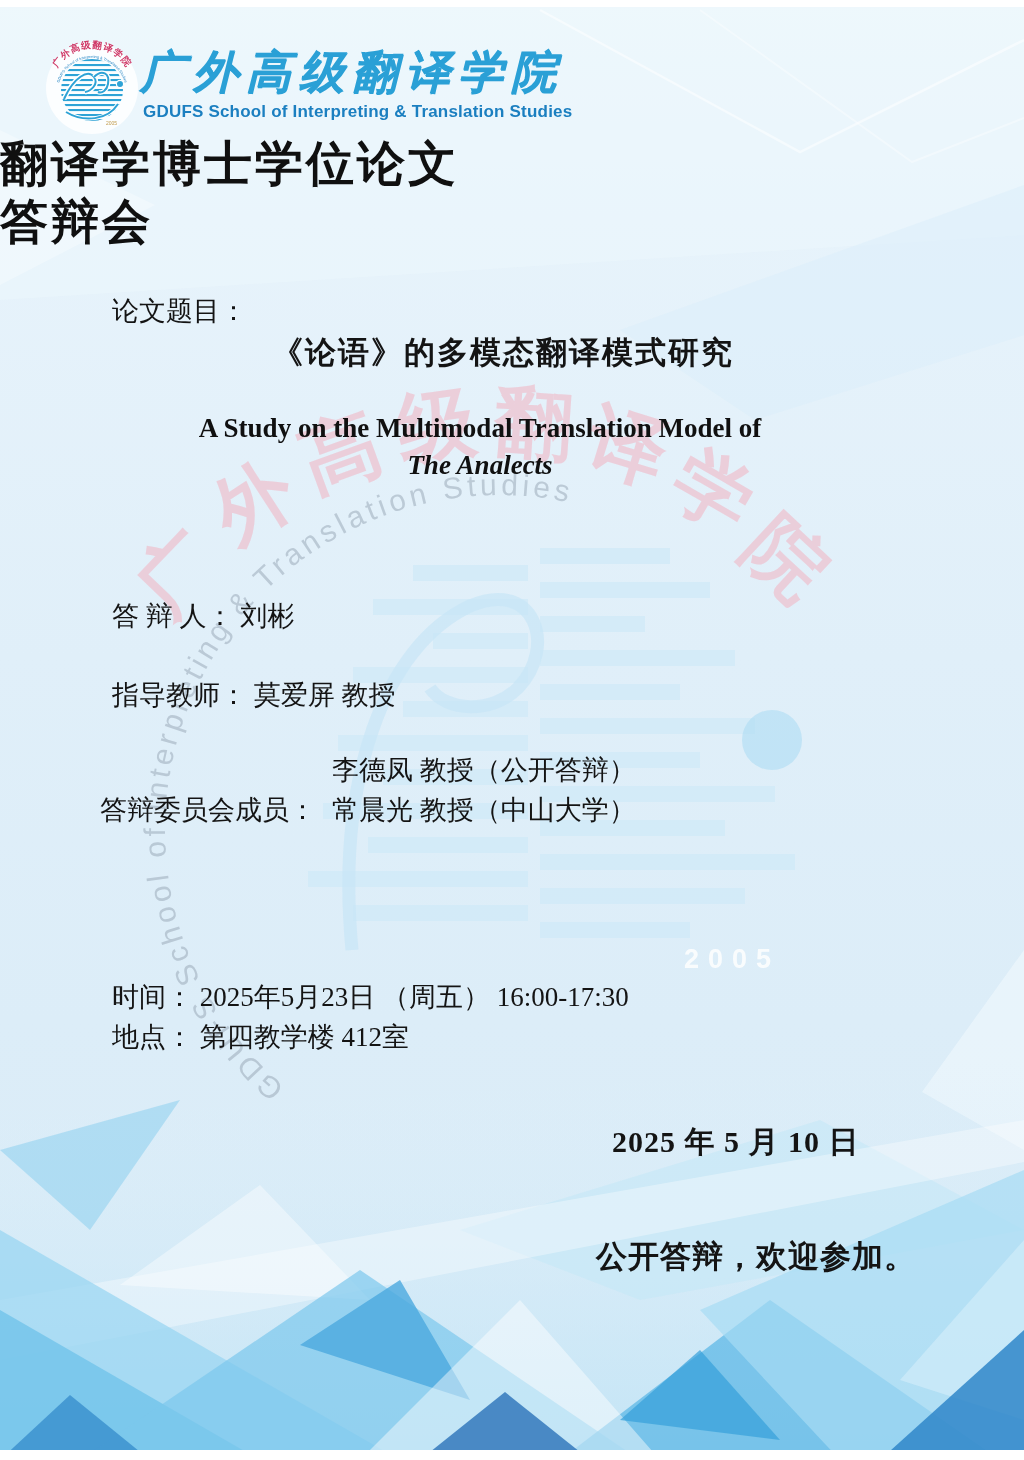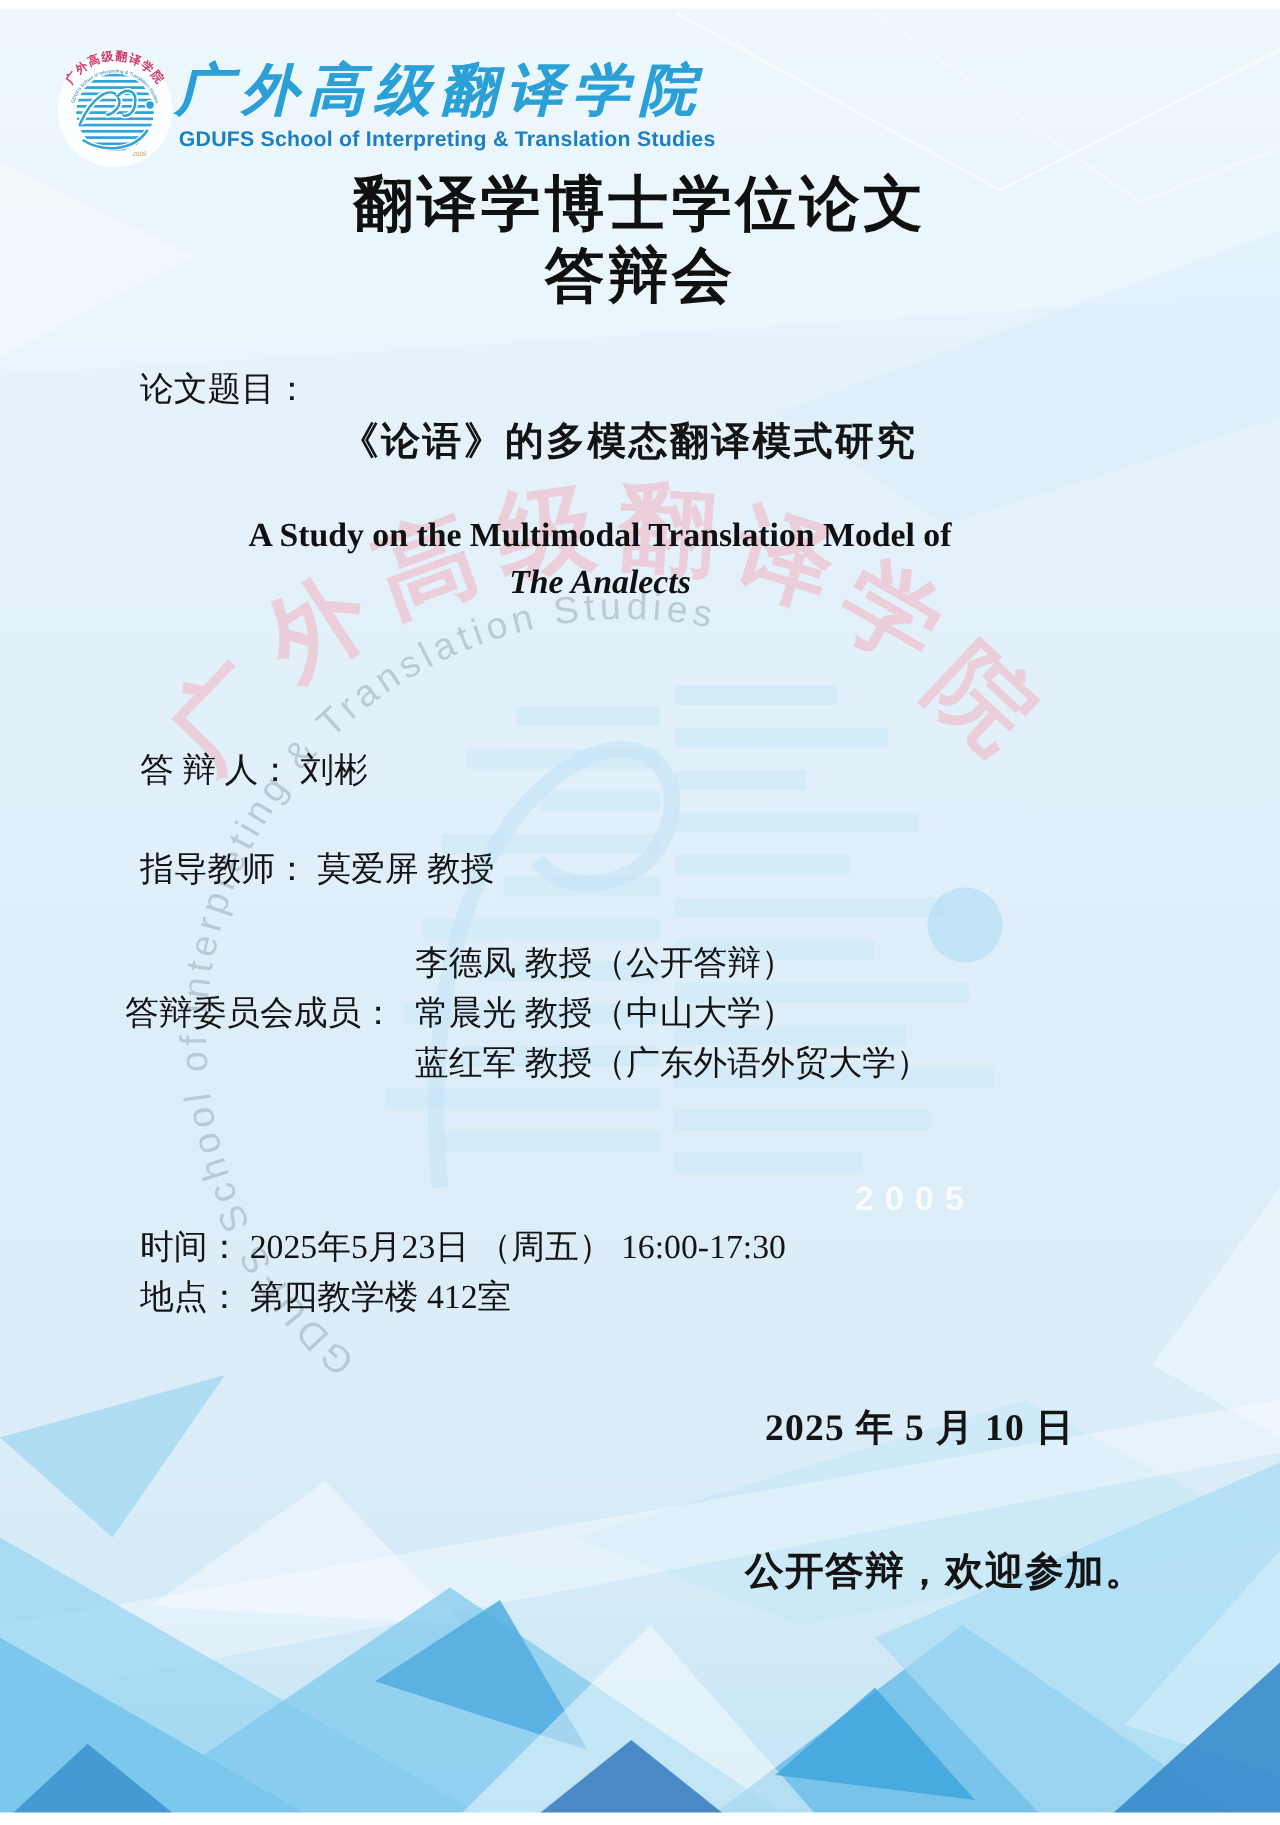--- a/index.html
+++ b/index.html
@@ -5,21 +5,21 @@
   html,body{margin:0;padding:0;background:#cfe4f2;}
   #page{
     position:relative;width:1024px;height:1460px;margin:0 auto;overflow:hidden;
     background:linear-gradient(180deg,#eef7fc 0%,#e7f3fb 15%,#e0eff9 45%,#dcedf8 70%,#d9ebf7 100%);
     font-family:"Liberation Serif","DejaVu Serif",serif;
   }
   svg{display:block;}
   .abs{position:absolute;}
   .bg-svg{position:absolute;left:0;top:0;width:1024px;height:1460px;}
   .cjk{font-family:"Liberation Serif","DejaVu Serif",serif;color:#141414;}
-  .page-title{width:1024px;text-align:center;font-size:48px;font-weight:600;letter-spacing:3px;color:#101010;line-height:1;}
+  .page-title{width:1024px;text-align:left;font-size:48px;font-weight:600;letter-spacing:3px;color:#101010;line-height:1;}
   .body-line{font-size:27px;font-weight:normal;line-height:1.2;white-space:nowrap;}
   .thesis-zh{font-size:31px;font-weight:bold;letter-spacing:2px;white-space:nowrap;}
   .en-title{width:960px;text-align:center;font-size:27px;font-weight:bold;color:#101010;line-height:1.2;font-family:"Liberation Serif","DejaVu Serif",serif;}
   .en-italic{font-style:italic;}
   .date-line{font-size:30px;font-weight:600;letter-spacing:1px;}
   .note-line{font-size:31px;font-weight:bold;letter-spacing:1px;}
   .school-zh{font-style:italic;font-weight:bold;font-size:45px;letter-spacing:8px;color:#2aa0d6;line-height:1;text-shadow:0.5px 0.5px 0 #2aa0d6;}
   .school-en{font-family:"Liberation Sans","DejaVu Sans",sans-serif;font-weight:bold;font-size:17px;color:#1b7fc0;letter-spacing:0.2px;}
   .wm-ring{font-family:"Liberation Sans","DejaVu Sans",sans-serif;}
 </style>
@@ -154,21 +154,20 @@
   <div class="abs en-title" style="top:412px;">A Study on the Multimodal Translation Model of</div>
   <div class="abs en-title en-italic" style="top:449px;">The Analects</div>
 
   <div class="abs cjk body-line" style="left:112px;top:600px;">答 辩 人： 刘彬</div>
   <div class="abs cjk body-line" style="left:112px;top:679px;">指导教师： 莫爱屏 教授</div>
 
   <div class="abs cjk body-line" style="left:332px;top:754px;">李德凤 教授（公开答辩）</div>
 
   <div class="abs cjk body-line" style="left:100px;top:794px;">答辩委员会成员：</div>
   <div class="abs cjk body-line" style="left:332px;top:794px;">常晨光 教授（中山大学）</div>
-  <div class="abs cjk body-line" style="left:332px;top:834px;">蓝红军 教授（广东外语外贸大学）</div>
 
   <div class="abs cjk body-line" style="left:112px;top:981px;">时间： 2025年5月23日 （周五） 16:00-17:30</div>
   <div class="abs cjk body-line" style="left:112px;top:1021px;">地点： 第四教学楼 412室</div>
 
   <div class="abs cjk date-line" style="left:612px;top:1122px;">2025 年 5 月 10 日</div>
   <div class="abs cjk note-line" style="left:596px;top:1236px;">公开答辩，欢迎参加。</div>
 
 </div>
 
 </body></html>

